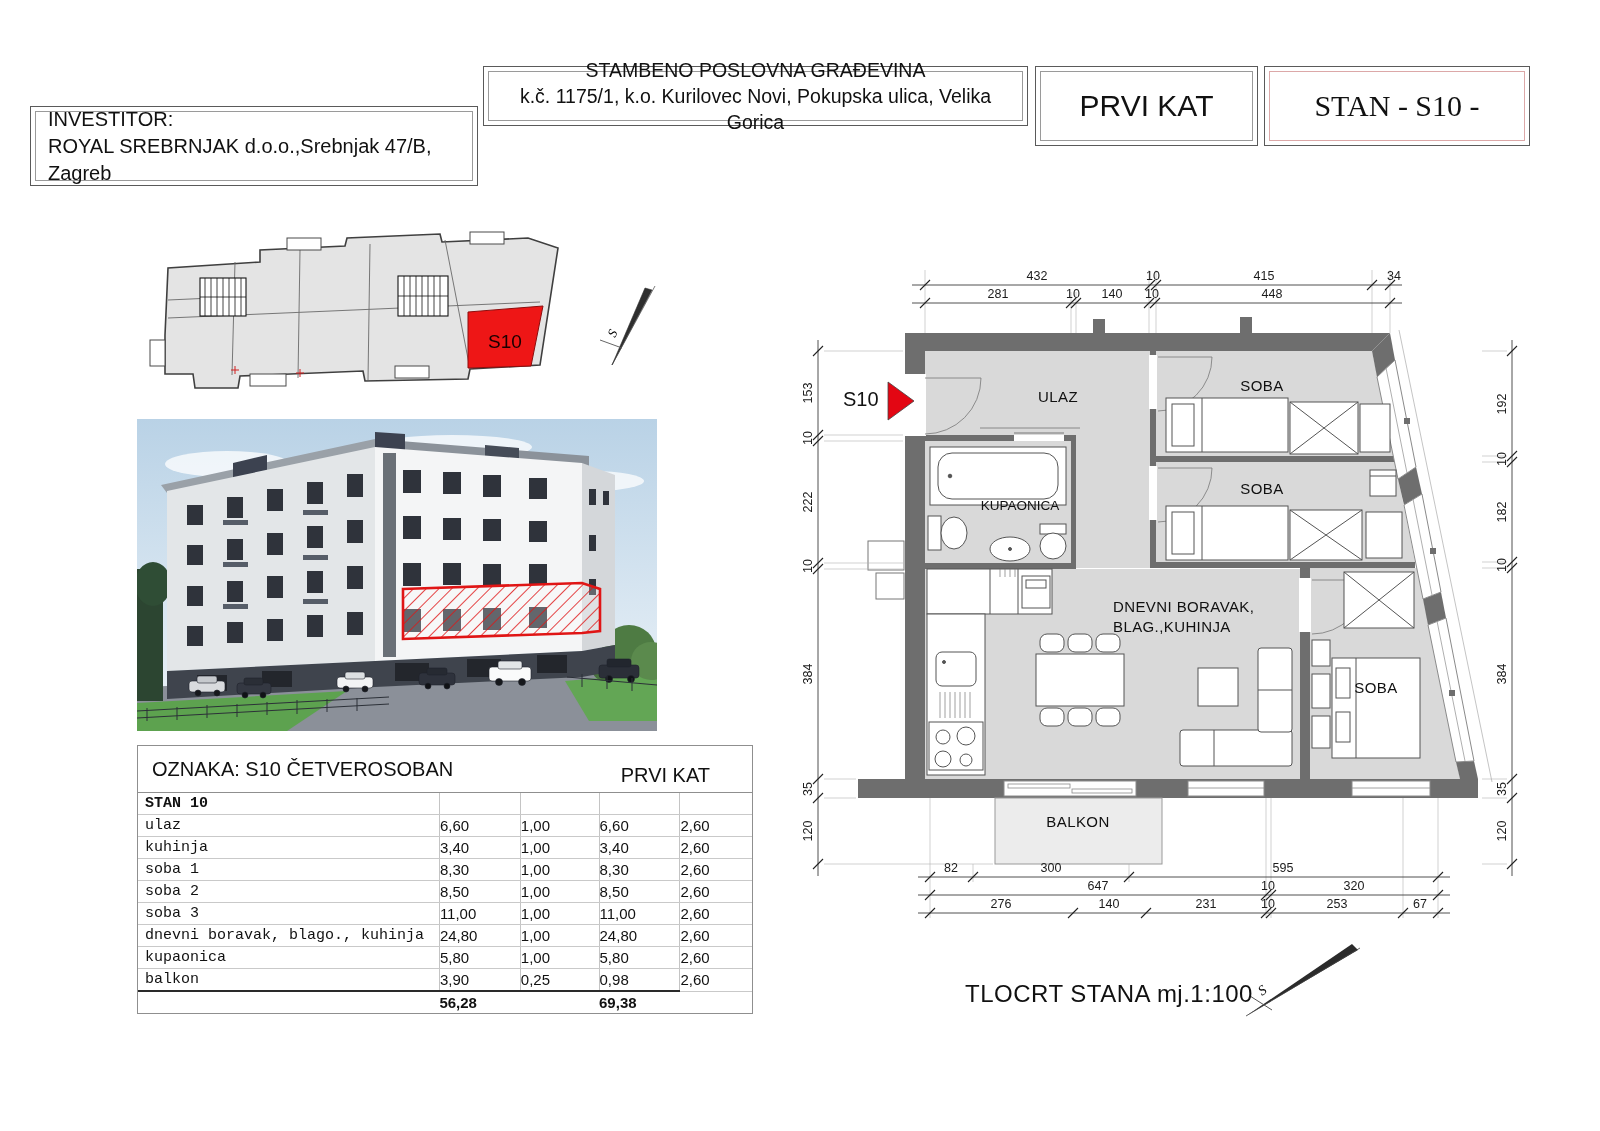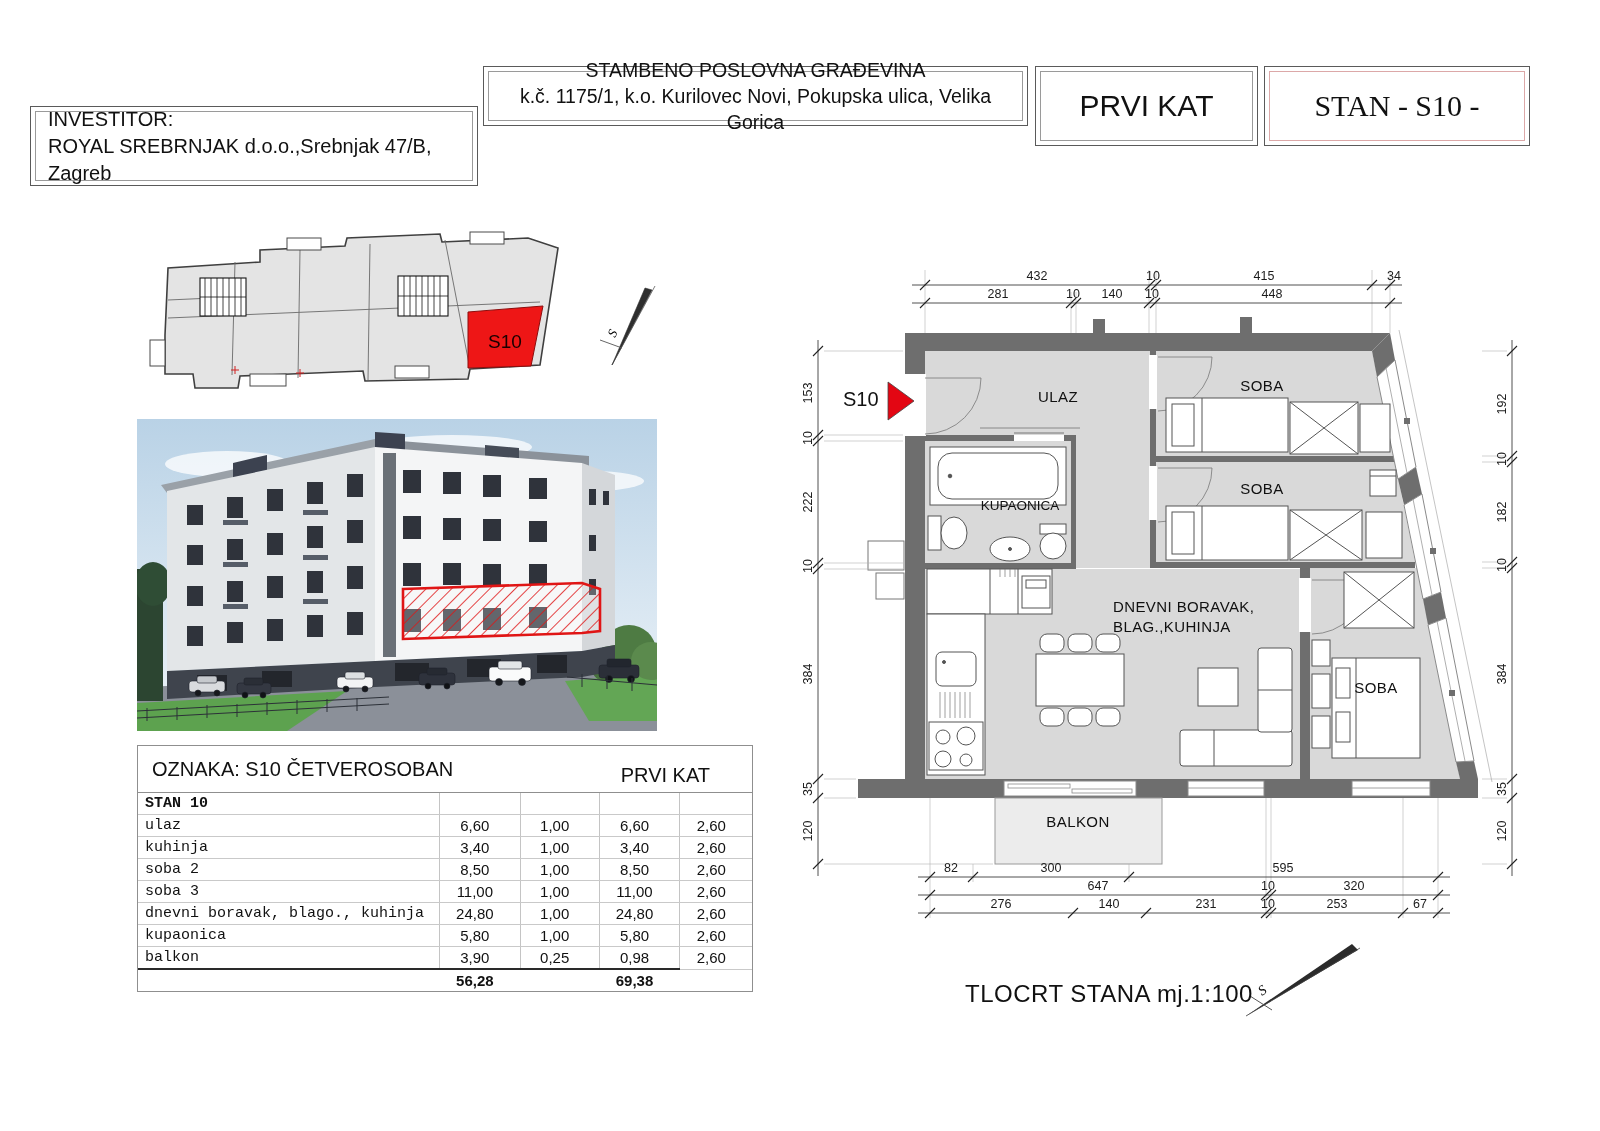--- a/index.html
+++ b/index.html
@@ -18,21 +18,21 @@
               background:#fff;box-sizing:border-box;}
   #area-table .ttl{display:flex;height:46px;border-bottom:1px solid #8f8f8f;align-items:center;}
   #area-table .ttl .t1{font-size:20px;padding-left:14px;}
   #area-table .ttl .t2{font-size:20px;margin-left:auto;margin-right:42px;align-self:flex-end;padding-bottom:5px;}
   #area-table table{border-collapse:collapse;width:100%;table-layout:fixed;}
   #area-table td{font-size:15px;height:21px;padding:0;border-right:1px solid #c4c4c4;
                  border-bottom:1px solid #c9c9c9;overflow:hidden;white-space:nowrap;}
   #area-table td:last-child{border-right:none;}
   #area-table tr:last-child td{border-bottom:none;}
   #area-table td.name{padding-left:7px;text-align:left;font-family:Liberation Mono, monospace;}
-  #area-table td.num{text-align:center;padding-right:10px;}
+  #area-table td.num{text-align:left;padding-right:10px;}
   #area-table tr.group td{font-weight:bold;}
   #area-table tr.total td{border-top:2px solid #2a2a2a;font-weight:bold;border-right:none;}
   #area-table tr.total td.h{border-top:1px solid #c9c9c9;}
   
   .dimtxt{font-size:12.5px;fill:#1b1b1b;}
   .roomtxt{font-size:15px;fill:#101010;letter-spacing:.4px;}
   .furn{fill:#ffffff;stroke:#555;stroke-width:1;}
   .thin{stroke:#777;stroke-width:.8;fill:none;}
   .wall{fill:#6e6e6e;}
   .ext{stroke:#b4b4b4;stroke-width:.6;}
@@ -330,20 +330,27 @@
             <td class="num">2,60</td>
       </tr>
       <tr>
         <td class="name">kuhinja</td>
             <td class="num">3,40</td>
             <td class="num">1,00</td>
             <td class="num">3,40</td>
             <td class="num">2,60</td>
       </tr>
       <tr>
+        <td class="name">soba 1</td>
+            <td class="num">8,30</td>
+            <td class="num">1,00</td>
+            <td class="num">8,30</td>
+            <td class="num">2,60</td>
+      </tr>
+      <tr>
         <td class="name">soba 2</td>
             <td class="num">8,50</td>
             <td class="num">1,00</td>
             <td class="num">8,50</td>
             <td class="num">2,60</td>
       </tr>
       <tr>
         <td class="name">soba 3</td>
             <td class="num">11,00</td>
             <td class="num">1,00</td>

